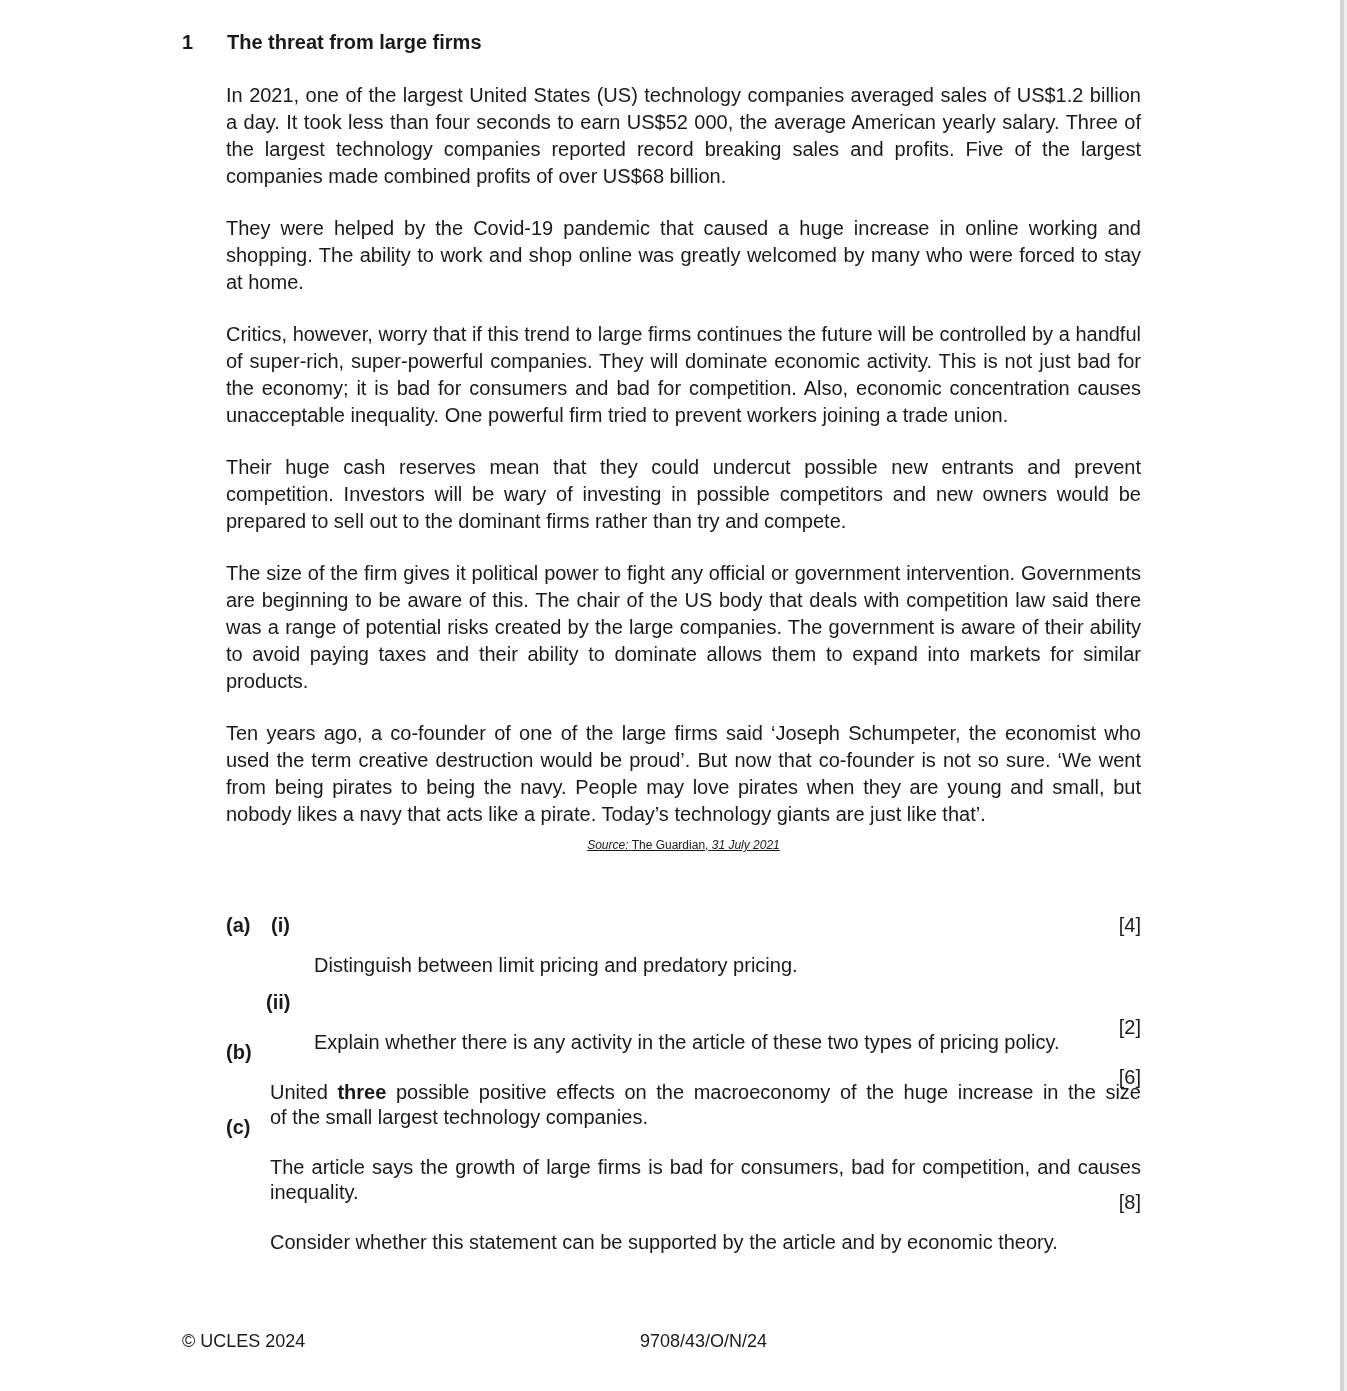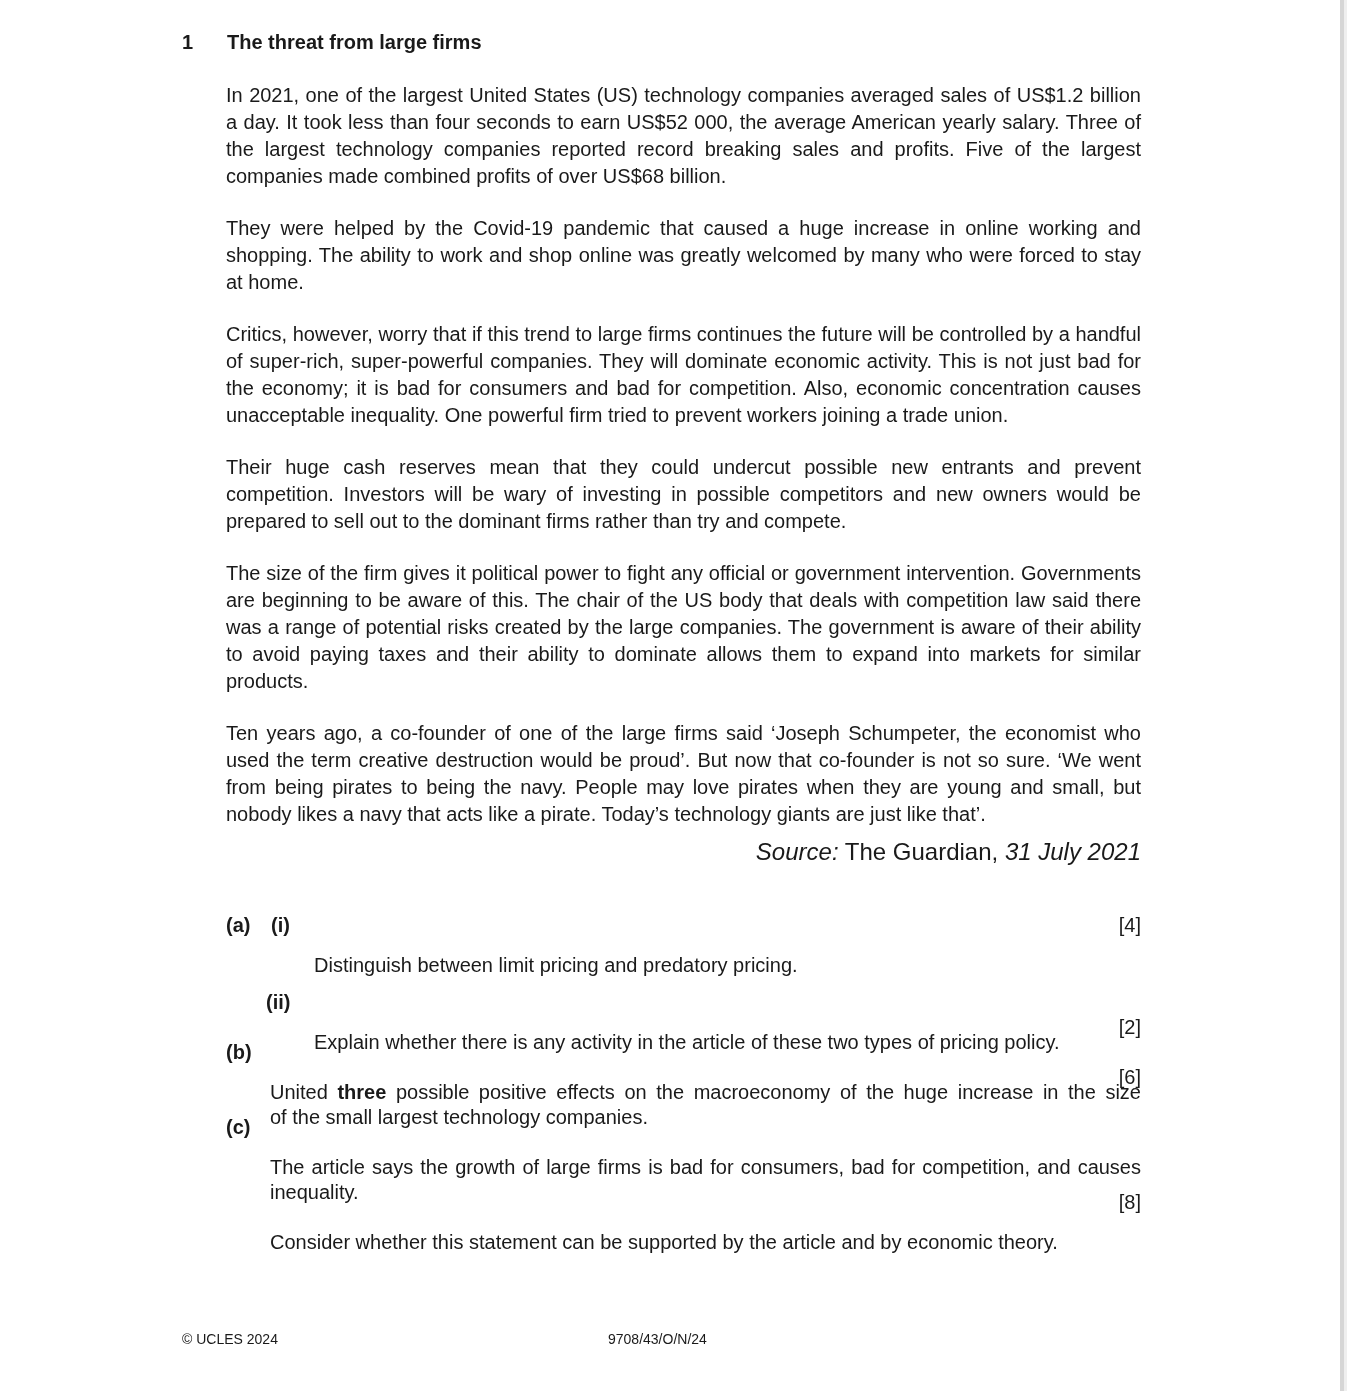--- a/index.html
+++ b/index.html
@@ -7,26 +7,26 @@
     width: 1347px; height: 1391px; background: #ffffff; position: relative; overflow: hidden;
     font-family: "Liberation Sans", sans-serif; color: #1a1a1a;
   }
   .page { position: absolute; left: 0; top: 0; width: 1340px; height: 1391px; background: #fff; }
   .edge { position: absolute; left: 1340px; top: 0; width: 4px; height: 1391px; background: #d6d6d6; }
   .edge2 { position: absolute; left: 1344px; top: 0; width: 3px; height: 1391px; background: #efefef; }
   .qnum { position: absolute; left: 182px; top: 31px; font-size: 20px; font-weight: bold; }
   .qtitle { position: absolute; left: 227px; top: 31px; font-size: 20px; font-weight: bold; }
   .article { position: absolute; left: 226px; top: 82px; width: 915px; font-size: 20px; line-height: 27px; }
   .article p { margin: 0 0 25px 0; text-align: justify; }
-  .source { position: absolute; left: 226px; top: 838px; width: 915px; text-align: right; font-size: 24px; }
+  .source { position: absolute; left: 226px; top: 838px; width: 915px; text-align: center; font-size: 12px; text-decoration: underline; }
   .q { position: absolute; font-size: 20px; line-height: 25.2px; }
   .lbl { font-weight: bold; position: absolute; }
   .qtext { position: absolute; margin-top: 40px; }
   .mark { position: absolute; right: 0; }
-  .footer { position: absolute; top: 1331px; font-size: 14px; text-align: right; }
+  .footer { position: absolute; top: 1331px; font-size: 18px; text-align: right; }
 </style>
 </head>
 <body>
 
 <div class="page">
   <div class="qnum">1</div>
   <div class="qtitle">The threat from large firms</div>
 
   <div class="article">
     <p>In 2021, one of the largest United States (US) technology companies averaged sales of US$1.2 billion a day. It took less than four seconds to earn US$52 000, the average American yearly salary. Three of the largest technology companies reported record breaking sales and profits. Five of the largest companies made combined profits of over US$68 billion.</p>
@@ -64,16 +64,16 @@
   </div>
 
   <div class="q" style="left:226px; top:1115px; width:915px; height:110px;">
     <span class="lbl" style="left:0;">(c)</span>
     <span class="qtext" style="left:44px; width:871px; text-align:justify;">The article says the growth of large firms is bad for consumers, bad for competition, and causes inequality.</span>
     <span class="qtext" style="left:44px; top:75px;">Consider whether this statement can be supported by the article and by economic theory.</span>
     <span class="mark" style="top:75px;">[8]</span>
   </div>
 
   <div class="footer" style="left:182px;">© UCLES 2024</div>
-  <div class="footer" style="left:608px;">9708/43/O/N/24</div>
+  <div class="footer" style="left:640px;">9708/43/O/N/24</div>
 </div>
 <div class="edge"></div>
 <div class="edge2"></div>
 
 </body></html>

